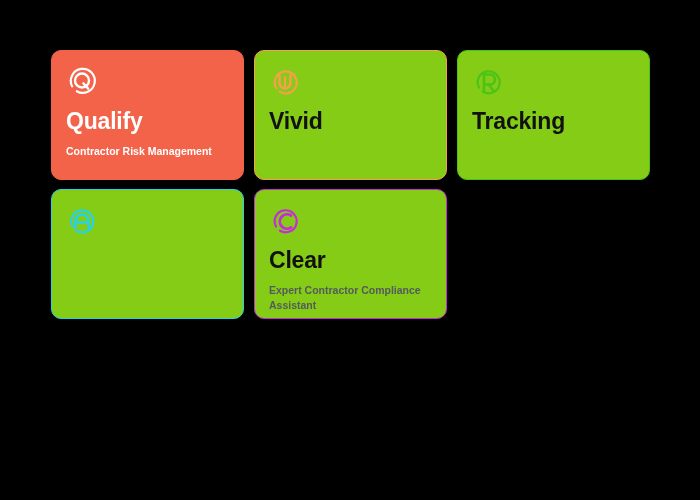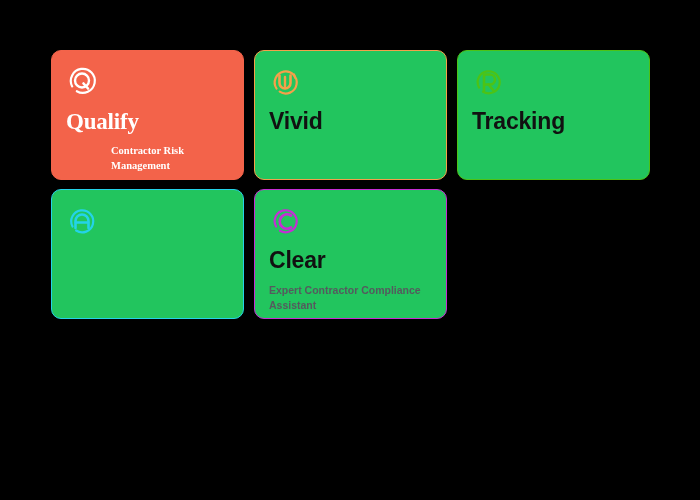--- a/index.html
+++ b/index.html
@@ -23,27 +23,27 @@
     gap: 9px 10px;
   }
 
   .product-card {
     width: 193px;
     height: 130px;
     border-radius: 10px;
     padding: 14px 14px 0 14px;
     display: flex;
     flex-direction: column;
-    background: #22c55e;
+    background: #84cc16;
     border: 1px solid transparent;
     position: relative;
     overflow: hidden;
   }
 
-  .product-card.filled { background: #f3634a; border-color: #f3634a; font-family: Liberation Serif, serif; }
+  .product-card.filled { background: #f3634a; border-color: #f3634a; }
 
   .card-icon {
     width: 32px;
     height: 32px;
     display: block;
     flex: 0 0 auto;
   }
   .card-icon svg { display: block; width: 32px; height: 32px; }
 
   .card-title {
@@ -57,21 +57,21 @@
   .filled .card-title { color: #ffffff; }
 
   .card-subtitle {
     font-size: 10.5px;
     font-weight: bold;
     line-height: 1.42;
     color: #555a5e;
     margin-top: 11px;
     max-width: 165px;
   }
-  .filled .card-subtitle { color: #ffffff; margin-left: 45px; }
+  .filled .card-subtitle { color: #ffffff; }
 </style>
 </head>
 <body>
 
 <div id="card-grid">
 
   <div class="product-card filled">
     <span class="card-icon">
       <svg viewBox="0 0 32 32">
         <path d="M6.2 21.4a12 12 0 1 1 4.6 4.8" fill="none" stroke="#ffffff" stroke-width="2.2" stroke-linecap="round"></path>

